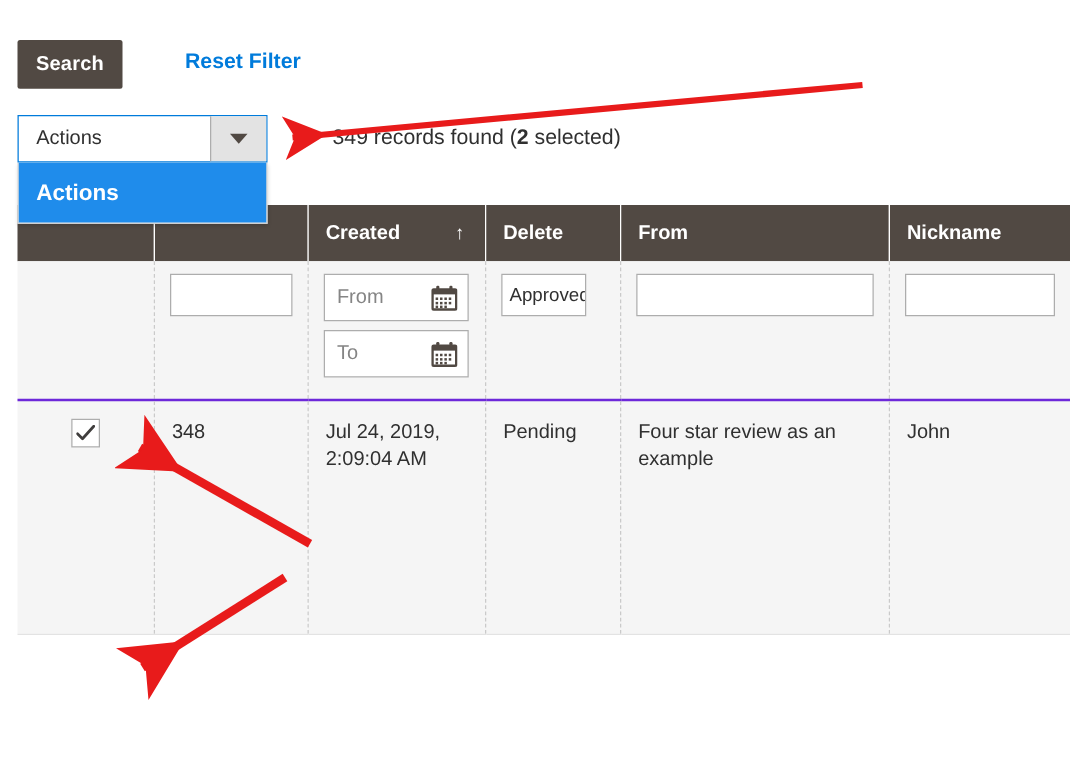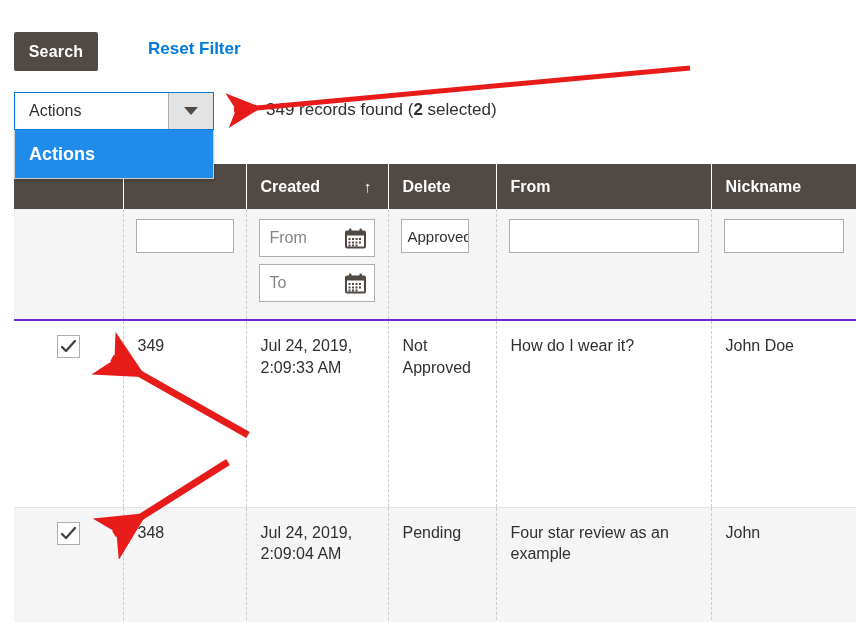--- a/index.html
+++ b/index.html
@@ -238,34 +238,20 @@
             </div>
           </td>
           <td>
             <div class="text-input"></div>
           </td>
           <td>
             <div class="text-input"></div>
           </td>
         </tr>
 
-        <tr class="data-row">
-          <td class="cb-cell">
-            <span class="checkbox">
-              <svg width="15" height="14" viewBox="0 0 15 14">
-                <path d="M1 7 L5 11 L14 1" fill="none" stroke="#403e3d" stroke-width="2.2" stroke-linecap="round" stroke-linejoin="round"></path>
-              </svg>
-            </span>
-          </td>
-          <td>349</td>
-          <td>Jul 24, 2019, 2:09:33 AM</td>
-          <td>Not Approved</td>
-          <td>How do I wear it?</td>
-          <td>John Doe</td>
-        </tr>
 
         <tr class="data-row alt">
           <td class="cb-cell">
             <span class="checkbox">
               <svg width="15" height="14" viewBox="0 0 15 14">
                 <path d="M1 7 L5 11 L14 1" fill="none" stroke="#403e3d" stroke-width="2.2" stroke-linecap="round" stroke-linejoin="round"></path>
               </svg>
             </span>
           </td>
           <td>348</td>

